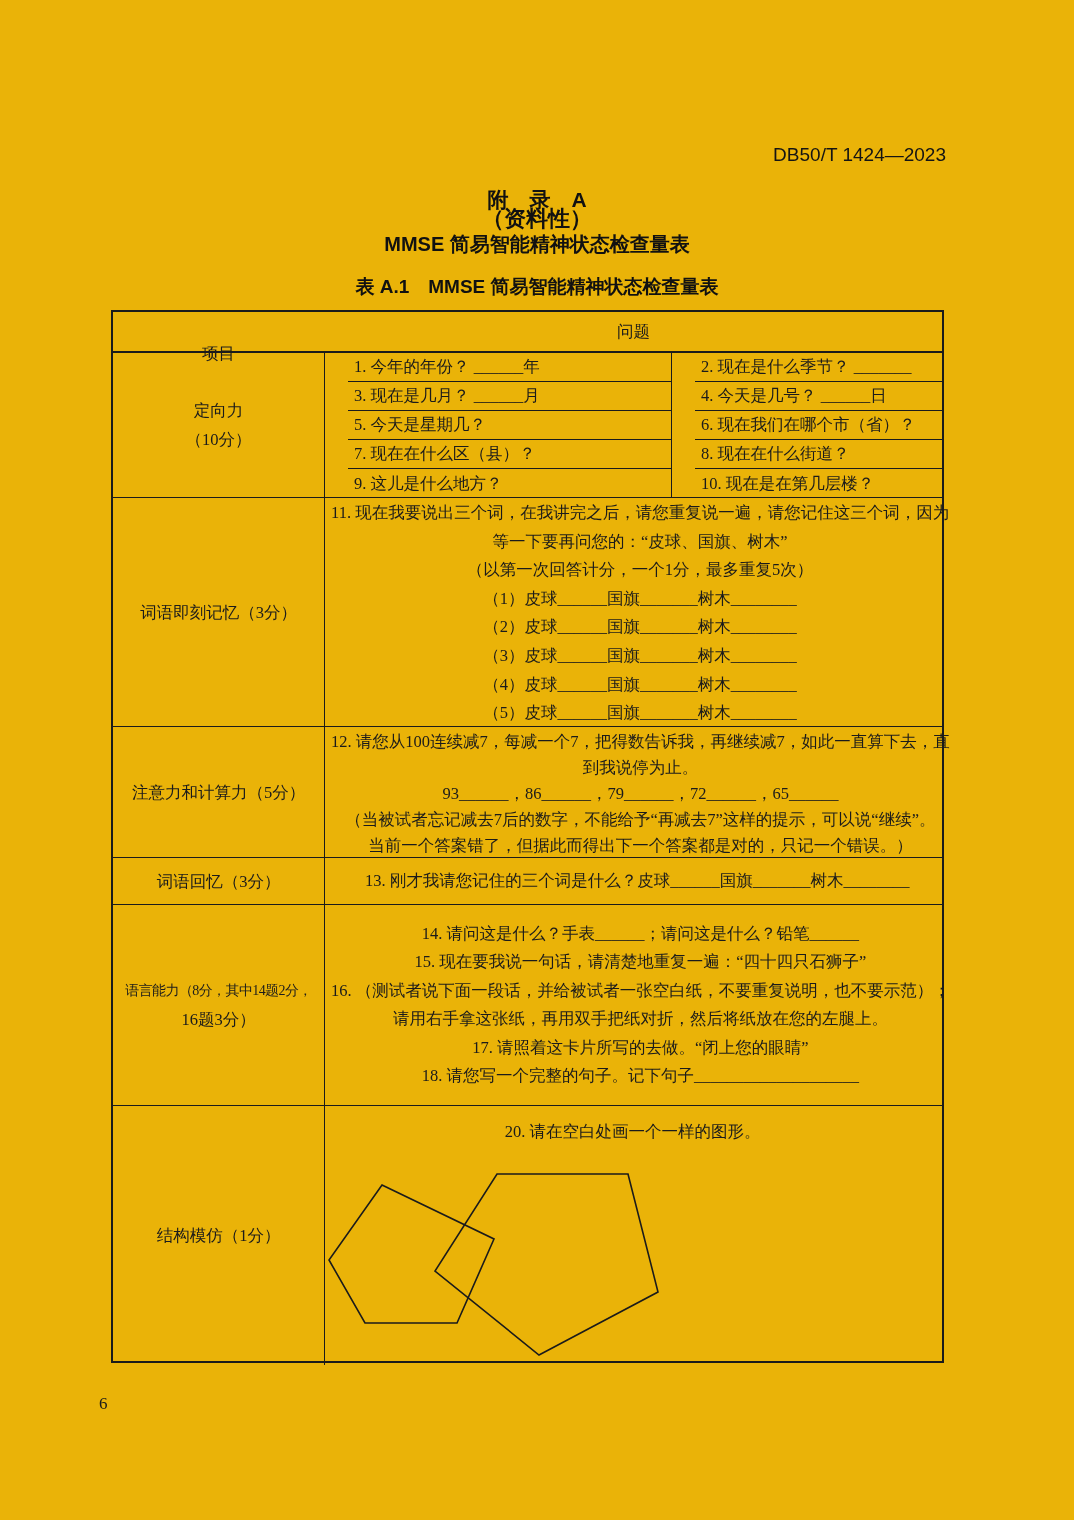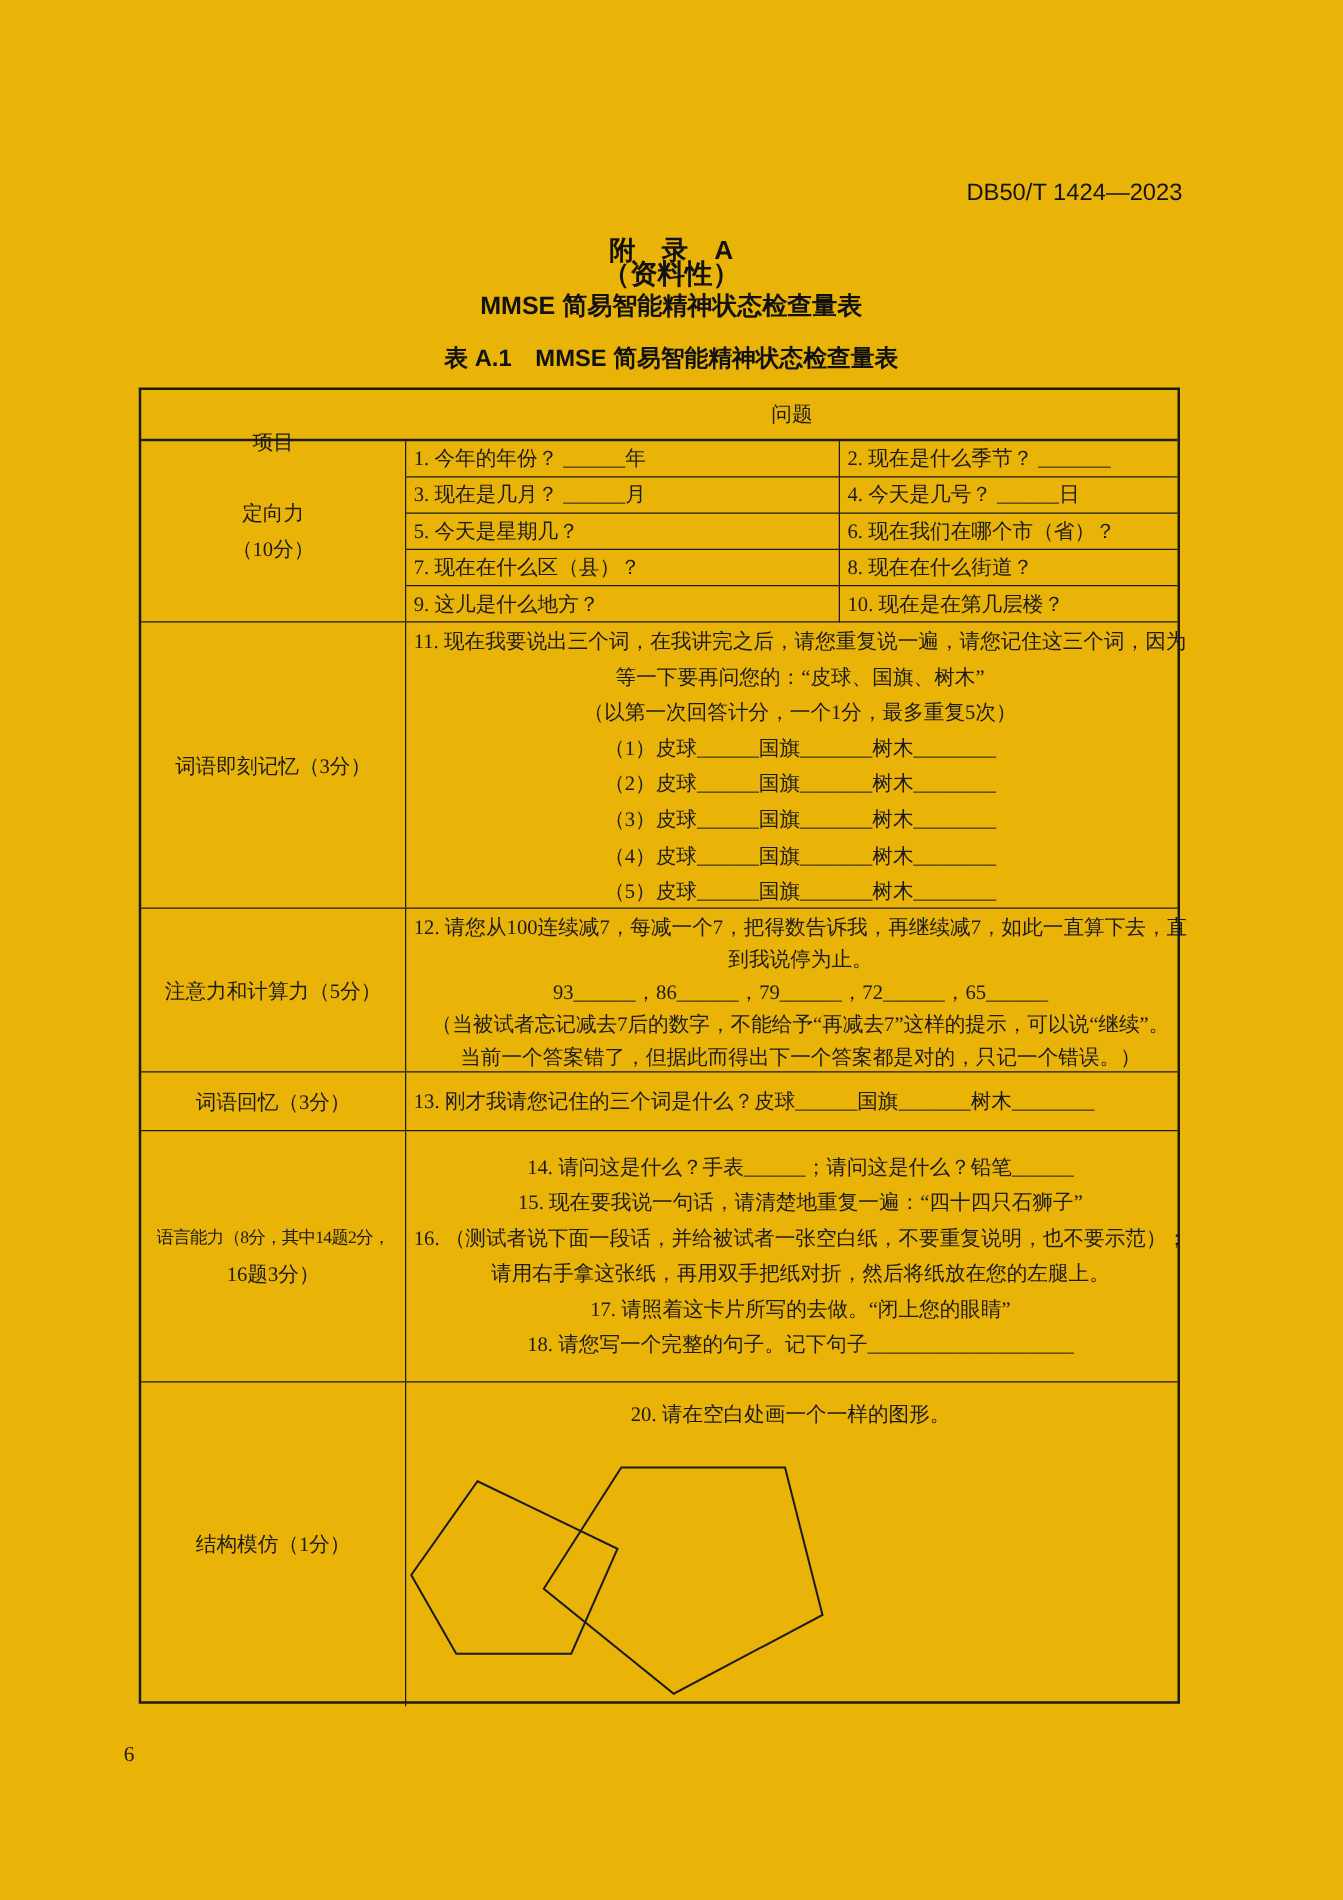--- a/index.html
+++ b/index.html
@@ -30,27 +30,27 @@
     width:212px;flex:0 0 212px;border-right:1px solid #1b1b1b;box-sizing:border-box;
     display:flex;flex-direction:column;align-items:center;justify-content:center;
     text-align:center;line-height:29px;
   }
   .cell-q{flex:1;box-sizing:border-box;position:relative;}
   .thead .cell-q{display:flex;align-items:center;justify-content:center;}
   .thead .cell-label{justify-content:center;margin-top:41px;}
 
   .row-orient{height:145px;}
   .orient-grid{display:grid;grid-template-columns:347px 1fr;grid-template-rows:repeat(5,29px);width:100%;}
-  .orient-cell{box-sizing:border-box;border-bottom:1px solid #1b1b1b;display:flex;align-items:center;padding-left:6px;white-space:nowrap;overflow:hidden;}
+  .orient-cell{box-sizing:border-box;border-bottom:1px solid #1b1b1b;display:flex;align-items:center;padding-left:6px;white-space:nowrap;overflow:hidden;margin-left:23px;}
   .orient-cell.colA{border-right:1px solid #1b1b1b;}
   .orient-cell.lastrow{border-bottom:none;}
 
   .row-s11{height:229px;}
   .row-s12{height:131px;}
-  .row-s13{height:47px;}
+  .row-s13{height:47px;gap:34px;}
   .row-s14{height:201px;}
   .row-s19{height:259px;border-bottom:none;}
 
   .qlines{padding:0 8px 0 6px;text-align:center;}
   .row-s11 .qlines{line-height:28.6px;padding-top:1px;}
   .row-s12 .qlines{line-height:26px;padding-top:2px;}
   .row-s13 .cell-q{display:flex;align-items:center;padding-left:6px;}
   .row-s14 .qlines{line-height:28.4px;padding-top:15px;}
   .row-s19 .qlines{line-height:28px;padding-top:12px;}
   .qline{white-space:nowrap;overflow:hidden;}

